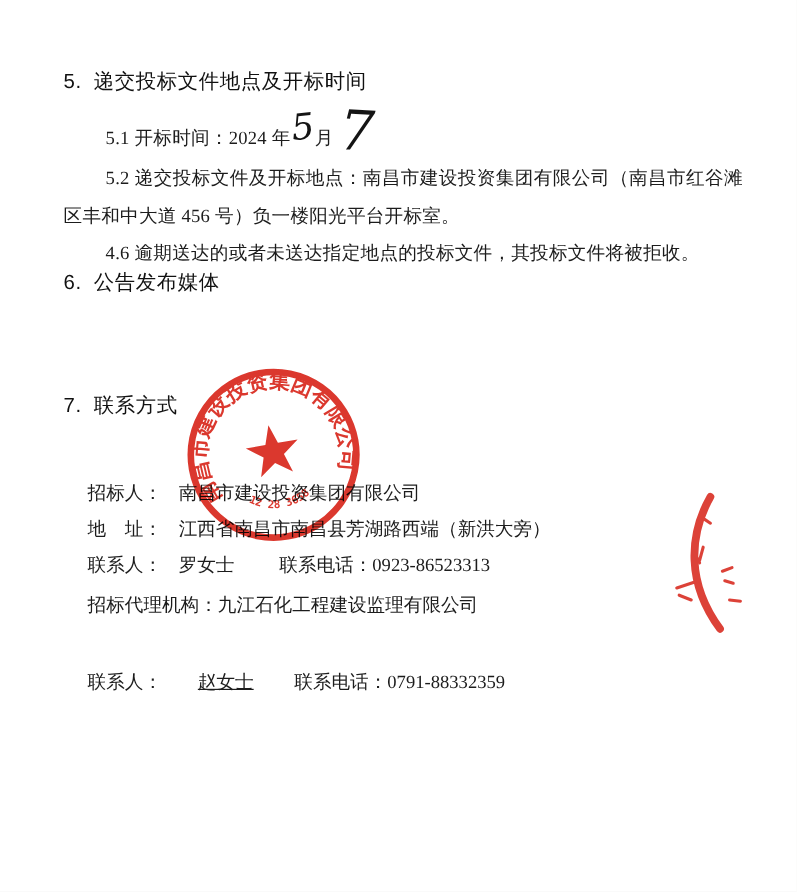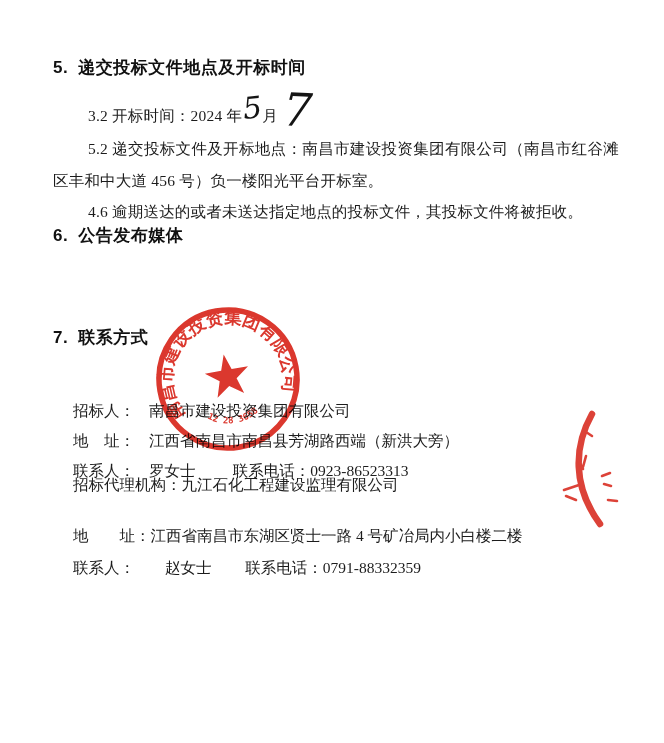--- a/index.html
+++ b/index.html
@@ -7,21 +7,21 @@
     width:664px;height:743px;background:#f4f4f2;
     font-family:"Liberation Serif","DejaVu Serif",serif;
   }
   .page{
     position:relative;width:664px;height:743px;background:#ffffff;
     overflow:hidden;color:#1e1e1e;
   }
   .heading{
     position:absolute;left:53px;
     font-family:"Liberation Sans","DejaVu Sans",sans-serif;
-    font-weight:bold;font-size:17px;color:#111;letter-spacing:.5px;
+    font-weight:normal;font-size:17px;color:#111;letter-spacing:.5px;
     white-space:nowrap;
   }
   .heading .num{margin-right:10px;}
   .para{
     position:absolute;left:53px;width:566px;
     font-size:15.5px;line-height:32px;color:#1c1c1c;
     text-align:justify;letter-spacing:.2px;
   }
   .indent{text-indent:35px;}
   .nowrap{white-space:nowrap;width:auto;}
@@ -29,21 +29,21 @@
   .hand > span{
     position:absolute;font-family:"DejaVu Serif",serif;font-style:italic;
     color:#141414;line-height:1;
   }
   .hand-month > span{font-size:30px;top:-10px;left:-3px;transform:rotate(-6deg);}
   .hand-day > span{font-size:46px;font-weight:200;top:-16px;left:1px;transform:rotate(3deg);}
   .c-row{position:absolute;left:73px;font-size:15.5px;white-space:nowrap;color:#1c1c1c;}
   .c-label{display:inline-block;width:72px;margin-top:30px;}
   .c-label-wide{display:inline-block;}
   .c-name{display:inline-block;width:80px;font-family:Liberation Serif, serif;}
-  .gap-sm{margin-left:26px;}
+  .gap-sm{margin-left:26px;text-decoration:underline;}
   .gap-md{margin-left:30px;}
   .seal{
     position:absolute;left:146px;top:297px;width:164px;height:164px;
     mix-blend-mode:multiply;opacity:.92;pointer-events:none;
   }
   .seal svg{transform:rotate(-10deg);}
   .partial-seal{
     position:absolute;left:556px;top:398px;width:108px;height:150px;
     mix-blend-mode:multiply;opacity:.88;pointer-events:none;
   }
@@ -51,21 +51,21 @@
 </head>
 <body>
 
 <div class="page">
 
   <div class="heading" style="top:56px">
     <span class="num">5.</span><span>递交投标文件地点及开标时间</span>
   </div>
 
   <div class="para nowrap" style="top:100px;padding-left:35px">
-    <span>3.2 开标时间：2024 年</span>
+    <span>5.1 开标时间：2024 年</span>
     <span class="hand hand-month"><span>5</span></span><span>月</span>
     <span class="hand hand-day"><span>7</span></span>
   </div>
 
   <div class="para indent" style="top:133px">5.2 递交投标文件及开标地点：南昌市建设投资集团有限公司（南昌市红谷滩区丰和中大道 456 号）负一楼阳光平台开标室。</div>
 
   <div class="para indent nowrap" style="top:196px">4.6 逾期送达的或者未送达指定地点的投标文件，其投标文件将被拒收。</div>
 
   <div class="heading" style="top:224px">
     <span class="num">6.</span><span>公告发布媒体</span>
@@ -83,25 +83,22 @@
   <div class="c-row" style="top:401px">
     <span class="c-label">地　址：</span>
     <span>江西省南昌市南昌县芳湖路西端（新洪大旁）</span>
   </div>
   <div class="c-row" style="top:431px">
     <span class="c-label">联系人：</span>
     <span class="c-name">罗女士</span>
     <span>联系电话：</span><span>0923-86523313</span>
   </div>
 
-  <div class="c-row" style="top:475px">
+  <div class="c-row" style="top:494px">
     <span class="c-label-wide">招标代理机构：</span><span>九江石化工程建设监理有限公司</span>
-  </div>
-  <div class="c-row" style="top:526px">
-    <span class="c-label-wide">地　　址：</span><span>江西省南昌市东湖区贤士一路 4 号矿冶局内小白楼二楼</span>
   </div>
   <div class="c-row" style="top:558px">
     <span>联系人：</span>
     <span class="gap-sm">赵女士</span>
     <span class="gap-md">联系电话：</span><span>0791-88332359</span>
   </div>
 
   <div class="seal">
     <svg width="164" height="164" viewBox="-82 -82 164 164">
       <circle r="69" fill="none" stroke="#d8271c" stroke-width="5.5"></circle>

